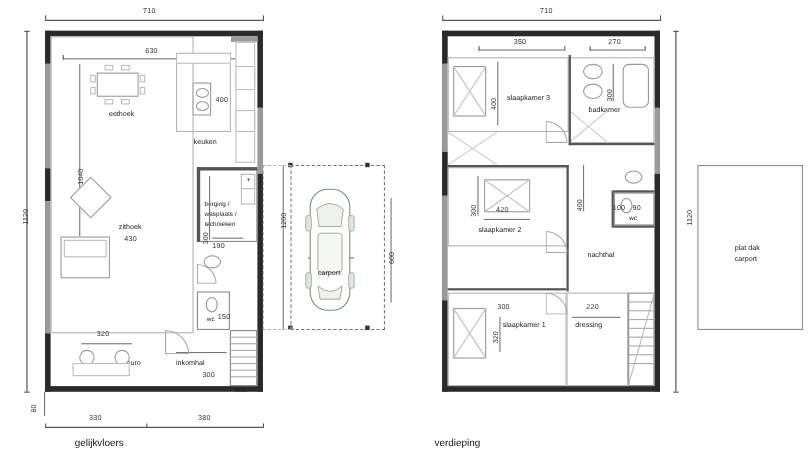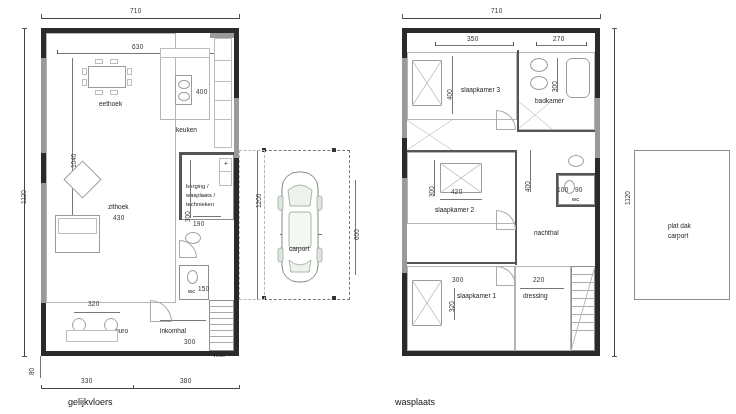--- a/index.html
+++ b/index.html
@@ -344,16 +344,16 @@
     </div>
 
     <div class="arcwall" style="left:128px;top:110px;width:18px;height:18px;"></div>
     <div class="arcwall" style="left:128px;top:210px;width:18px;height:18px;"></div>
     <div class="arcwall" style="left:128px;top:266px;width:18px;height:18px;"></div>
 
     <div class="room" style="left:266px;top:150px;width:96px;height:150px;border:1px solid #8d8d8d;"></div>
     <div class="rmlabel abs" style="left:300px;top:222px;">plat dak</div>
     <div class="rmlabel abs" style="left:300px;top:232px;">carport</div>
 
-    <div class="plantitle abs" style="left:27px;top:397px;">wasplaats</div>
+    <div class="plantitle abs" style="left:27px;top:397px;">verdieping</div>
   </div>
 
 </div>
 
 </body></html>

